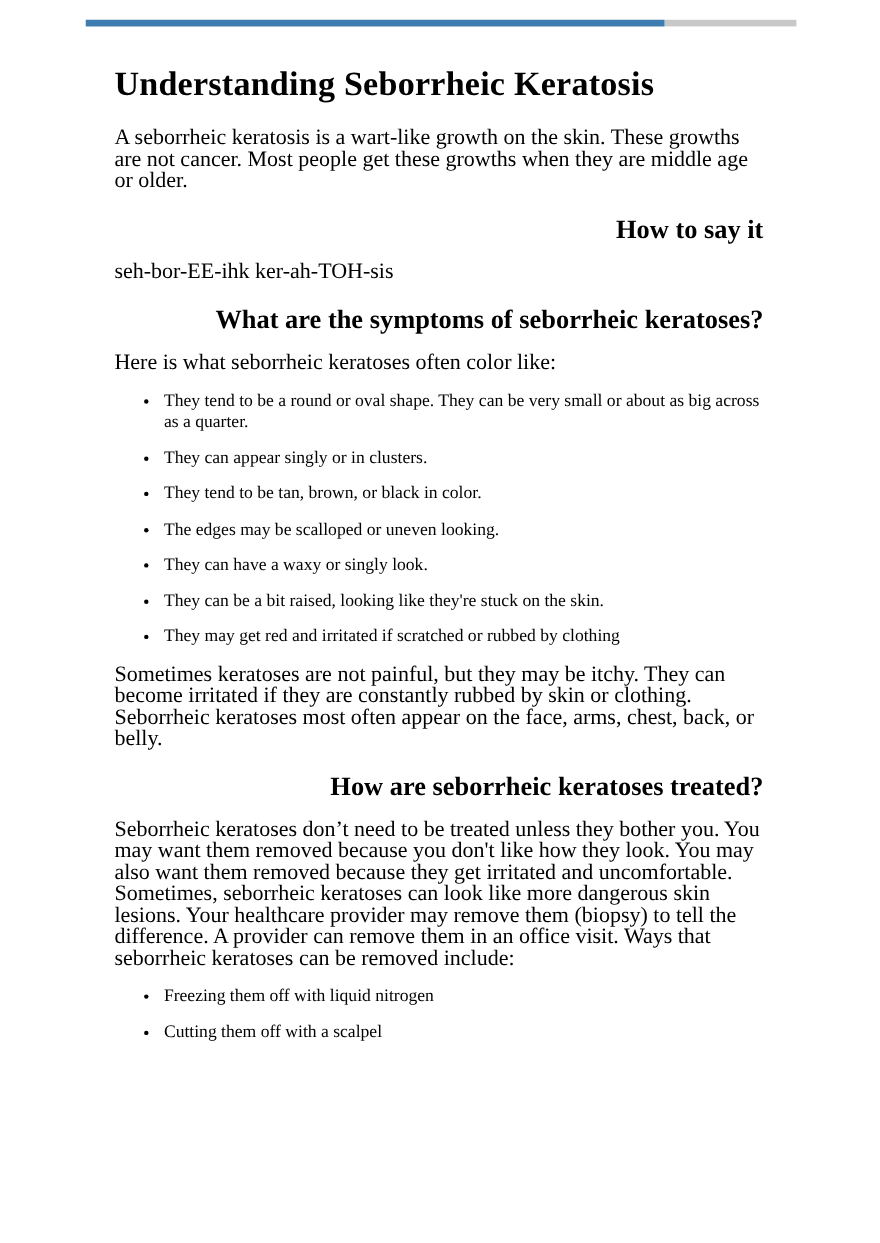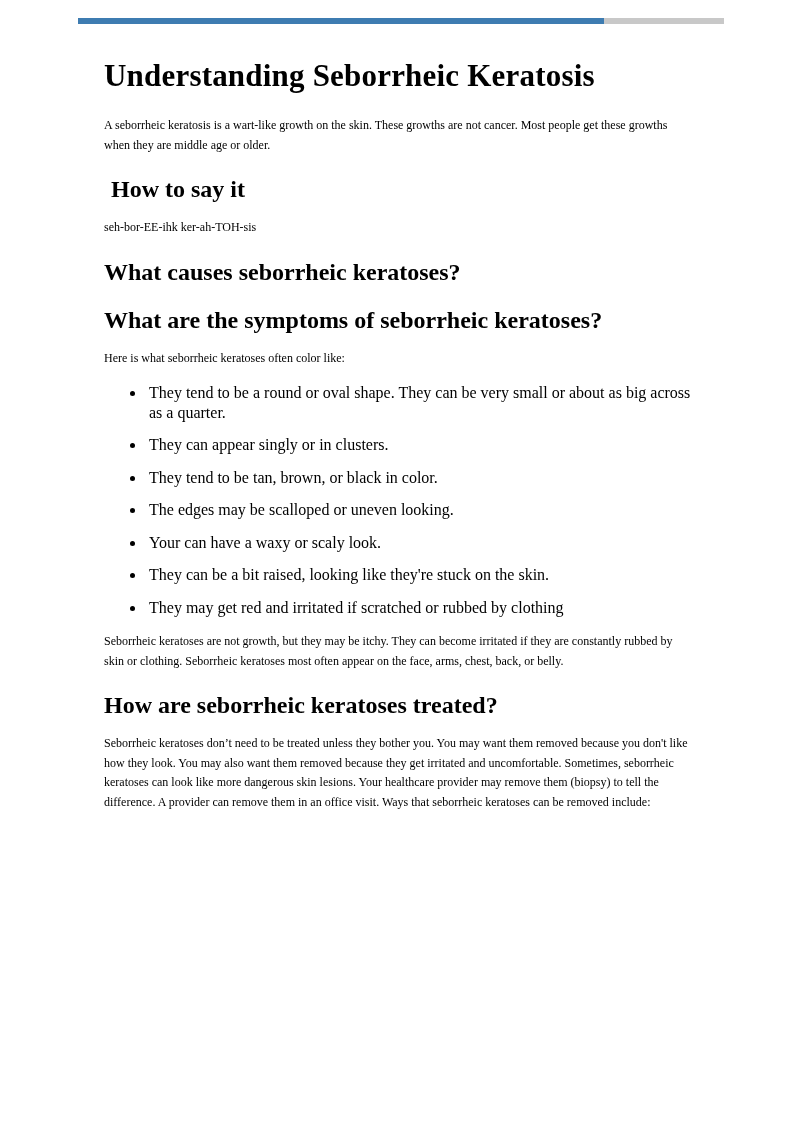--- a/index.html
+++ b/index.html
@@ -30,24 +30,25 @@
   .content{
     position:absolute;left:104px;right:106px;top:24px;
   }
   h1{
     font-size:31px;line-height:36px;font-weight:bold;
     margin:34px 0 22px 0;letter-spacing:0.2px;
   }
   h2{
     font-size:24px;line-height:28px;font-weight:bold;
     margin:20px 0 15px 0;
+    text-align:right;
   }
   h2.indented{padding-left:7px;}
   p{
-    font-size:12px;line-height:19.5px;
+    font-size:20px;line-height:19.5px;
     margin:0 0 15px 0;
   }
   ul{
     margin:15px 0 15px 0;
     padding-left:42px;
     list-style-type:disc;
   }
   li{
     font-size:16px;line-height:19.5px;
     margin-bottom:13px;
@@ -72,40 +73,44 @@
 
   <div class="content">
 
     <h1>Understanding Seborrheic Keratosis</h1>
 
     <p>A seborrheic keratosis is a wart-like growth on the skin. These growths are not cancer. Most people get these growths when they are middle age or older.</p>
 
     <h2 class="indented">How to say it</h2>
     <p>seh-bor-EE-ihk ker-ah-TOH-sis</p>
 
-    <h2>What causes seborrheic keratoses?</h2>
 
     <h2>What are the symptoms of seborrheic keratoses?</h2>
     <p>Here is what seborrheic keratoses often color like:</p>
 
     <ul>
       <li>They tend to be a round or oval shape. They can be very small or about as big across as a quarter.</li>
       <li>They can appear singly or in clusters.</li>
       <li>They tend to be tan, brown, or black in color.</li>
       <li>The edges may be scalloped or uneven looking.</li>
-      <li>Your can have a waxy or scaly look.</li>
+      <li>They can have a waxy or singly look.</li>
       <li>They can be a bit raised, looking like they're stuck on the skin.</li>
       <li>They may get red and irritated if scratched or rubbed by clothing</li>
     </ul>
 
-    <p>Seborrheic keratoses are not growth, but they may be itchy. They can become irritated if they are constantly rubbed by skin or clothing. Seborrheic keratoses most often appear on the face, arms, chest, back, or belly.</p>
+    <p>Sometimes keratoses are not painful, but they may be itchy. They can become irritated if they are constantly rubbed by skin or clothing. Seborrheic keratoses most often appear on the face, arms, chest, back, or belly.</p>
 
     <h2>How are seborrheic keratoses treated?</h2>
     <p>Seborrheic keratoses don’t need to be treated unless they bother you. You may want them removed because you don't like how they look. You may also want them removed because they get irritated and uncomfortable. Sometimes, seborrheic keratoses can look like more dangerous skin lesions. Your healthcare provider may remove them (biopsy) to tell the difference. A provider can remove them in an office visit. Ways that seborrheic keratoses can be removed include:</p>
 
+    <ul>
+      <li>Freezing them off with liquid nitrogen</li>
+      <li>Cutting them off with a scalpel</li>
+      <li>Using electric current to destroy the growth</li>
+    </ul>
 
   </div>
 
   <div class="rule rule-bottom">
     <div class="rule-fill"></div>
   </div>
 
   <div class="footer-row">
     <span>© Krames</span>
     <span>Page 1 of 9</span>

